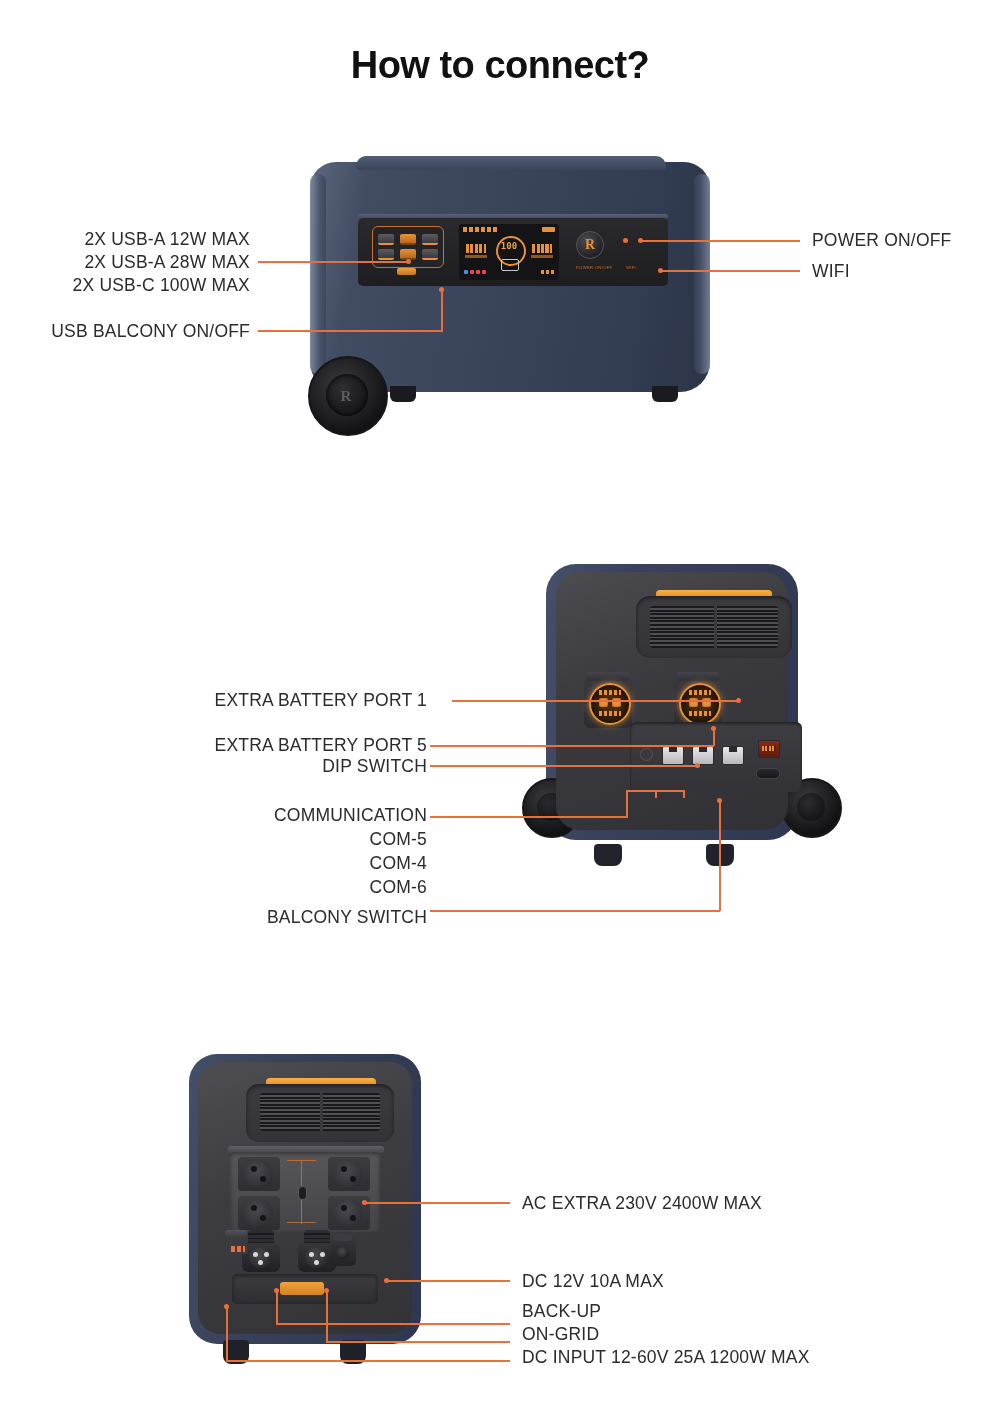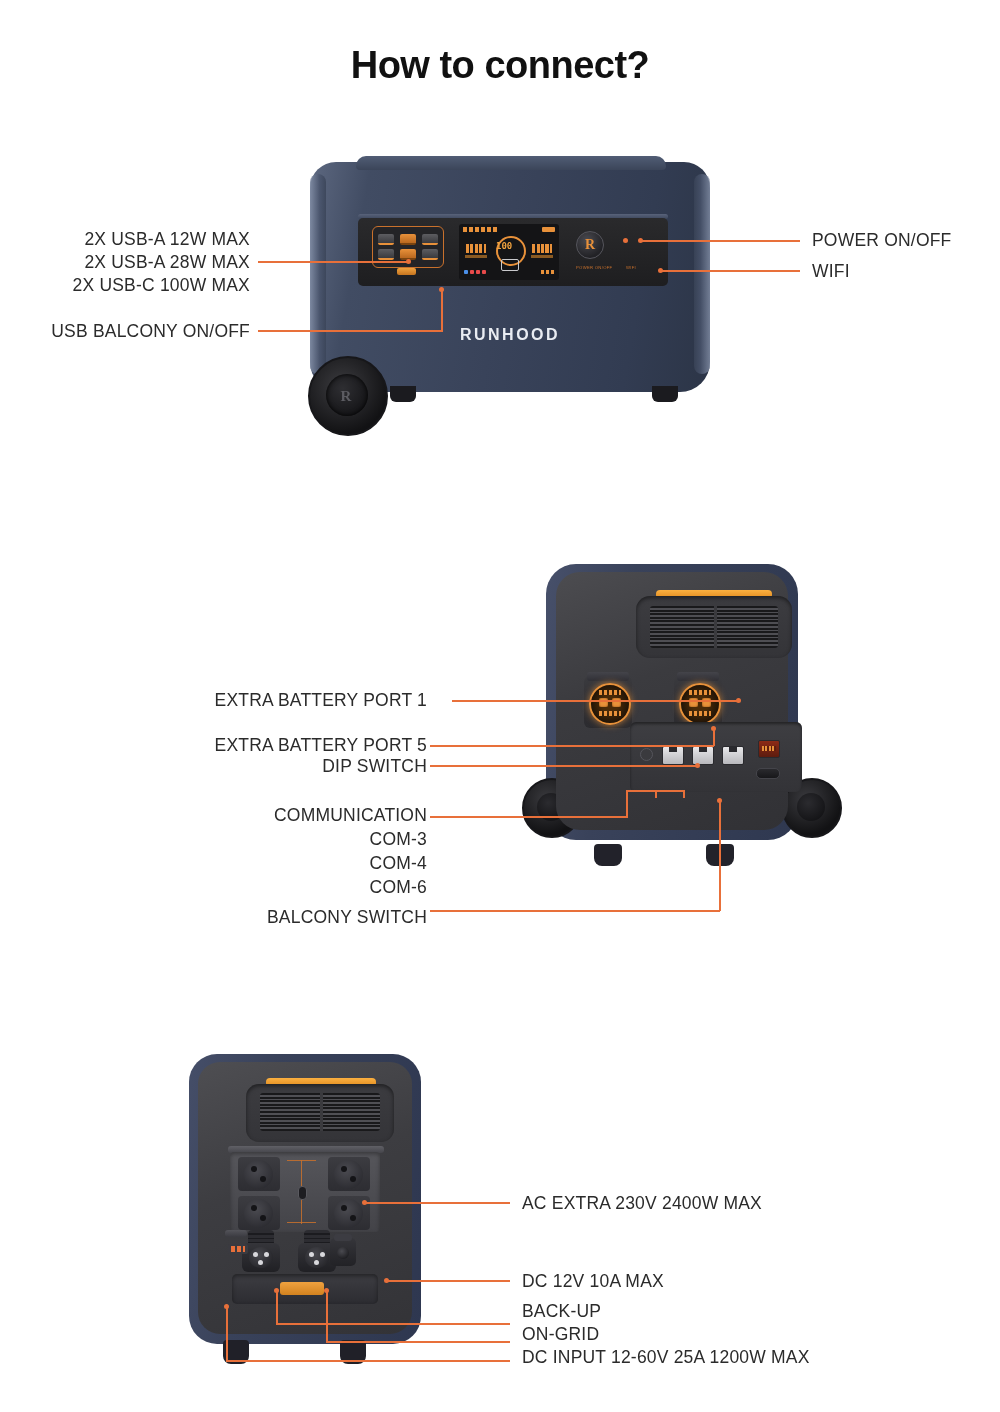--- a/index.html
+++ b/index.html
@@ -68,21 +68,21 @@
     background:#141416;border-radius:3px;overflow:hidden;
   }
   .lcd-top{position:absolute;left:4px;top:3px;width:36px;height:5px;
     background:repeating-linear-gradient(90deg,#E8913A 0 4px,#141416 4px 6px);}
   .lcd-badge{position:absolute;right:4px;top:3px;width:13px;height:5px;background:#E8913A;border-radius:1px;}
   .lcd-ring{
     position:absolute;left:37px;top:12px;width:26px;height:26px;border-radius:50%;
     border:2px solid #E8913A;
   }
   .lcd-soc{
-    position:absolute;left:37px;top:17px;width:26px;text-align:left;
+    position:absolute;left:37px;top:17px;width:26px;text-align:center;
     font-size:9px;font-weight:bold;color:#F0A23F;font-family:"DejaVu Sans Mono",monospace;
   }
   .lcd-bar{position:absolute;width:20px;height:9px;
     background:repeating-linear-gradient(90deg,#E8913A 0 3px,#141416 3px 4.5px);}
   .lcd-sub{position:absolute;width:22px;height:3px;background:#8a5a22;}
   .lcd-leds{position:absolute;left:5px;bottom:6px;display:flex;gap:2px;}
   .lcd-leds i{width:4px;height:4px;border-radius:1px;display:block;}
   .lcd-rled{position:absolute;right:5px;bottom:6px;display:flex;gap:2px;}
   .lcd-rled i{width:3px;height:4px;background:#E8913A;display:block;}
   .lcd-icon{position:absolute;left:42px;bottom:9px;width:16px;height:10px;
@@ -305,21 +305,20 @@
           <i></i>
       </div>
     </div>
 
     <div class="pwr-btn">R</div>
     <div class="pnl-txt" style="left:218px;top:47px">POWER ON/OFF</div>
     <div class="pnl-txt" style="left:268px;top:47px">WIFI</div>
     <div class="dot" style="left:265px;top:20px"></div>
   </div>
 
-  <div class="u1-brand">RUNHOOD</div>
 
   <div class="u1-foot" style="left:90px;top:236px"></div>
   <div class="u1-foot" style="left:352px;top:236px"></div>
   <div class="u1-wheel"></div>
   <div class="u1-wheel-r">R</div>
 </div>
 
 <div class="ln lnh" style="left:258px;top:261px;width:152px"></div>
 <div class="dot" style="left:406px;top:259px"></div>
 
@@ -401,21 +400,21 @@
 <div class="ln lnv" style="left:683px;top:790px;height:8px"></div>
 
 <div class="ln lnh" style="left:430px;top:910px;width:290px"></div>
 <div class="ln lnv" style="left:719px;top:800px;height:111px"></div>
 <div class="dot" style="left:717px;top:798px"></div>
 
 <div class="label r" style="left:0;top:688px;width:427px">EXTRA BATTERY PORT 1</div>
 <div class="label r" style="left:0;top:733px;width:427px">EXTRA BATTERY PORT 5</div>
 <div class="label r" style="left:0;top:754px;width:427px">DIP SWITCH</div>
 <div class="label r" style="left:0;top:803px;width:427px">COMMUNICATION</div>
-<div class="label r" style="left:0;top:827px;width:427px">COM-3</div>
+<div class="label r" style="left:0;top:827px;width:427px">COM-5</div>
 <div class="label r" style="left:0;top:851px;width:427px">COM-4</div>
 <div class="label r" style="left:0;top:875px;width:427px">COM-6</div>
 <div class="label r" style="left:0;top:905px;width:427px">BALCONY SWITCH</div>
 
 <div id="unit3">
   <div class="u3-shell"></div>
   <div class="u3-foot" style="left:48px;top:290px"></div>
   <div class="u3-foot" style="left:165px;top:290px"></div>
 
   <div class="u3-face">

